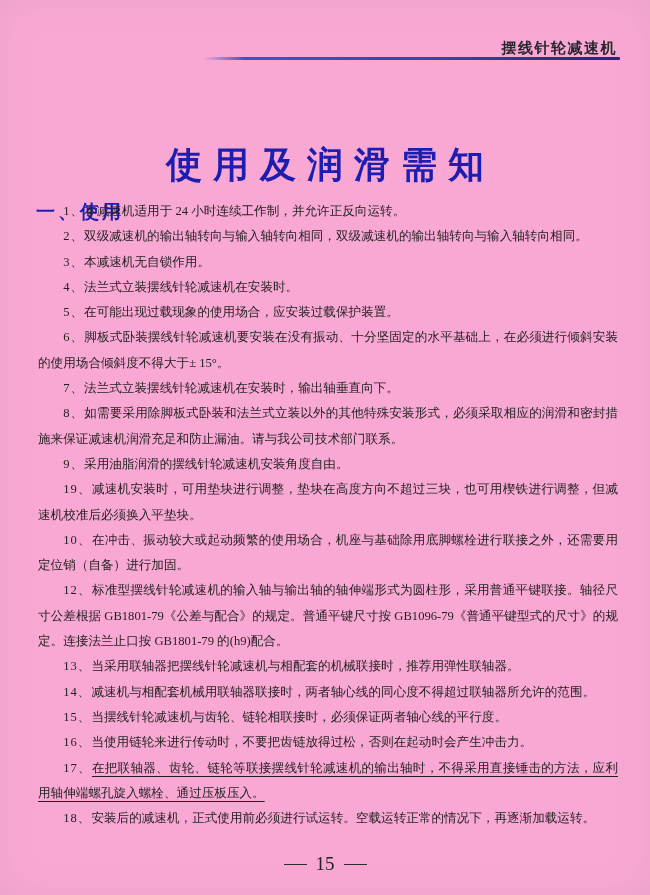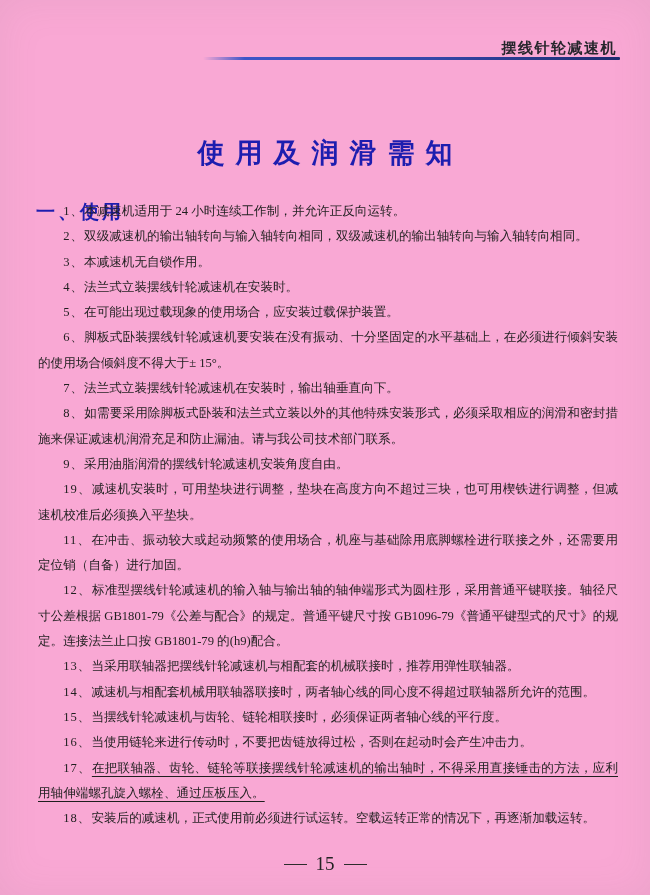--- a/index.html
+++ b/index.html
@@ -27,21 +27,21 @@
   .header-rule{
     position:absolute;top:57px;left:203px;right:30px;height:2.5px;
     background:linear-gradient(to right,
       rgba(100,120,215,0) 0%, var(--rule-blue) 10%,
       #3448a8 55%, var(--rule-navy) 100%);
     border-radius:1px;
   }
   .doc-title{
     position:absolute;top:117px;left:0;width:100%;
     text-align:center;
-    font-size:27px;font-weight:bold;
+    font-size:36px;font-weight:bold;
     color:var(--accent-blue);
     letter-spacing:11px;text-indent:11px;
     font-family:"Liberation Sans","DejaVu Sans",sans-serif;
   }
   .section-heading{
     position:absolute;top:183px;left:36px;
     font-size:19px;font-weight:bold;
     color:var(--accent-blue);
     letter-spacing:3px;
     font-family:"Liberation Sans","DejaVu Sans",sans-serif;
@@ -84,21 +84,21 @@
     <p><span class="num">1、</span><span>本减速机适用于 24 小时连续工作制，并允许正反向运转。</span></p>
     <p><span class="num">2、</span><span>双级减速机的输出轴转向与输入轴转向相同，双级减速机的输出轴转向与输入轴转向相同。</span></p>
     <p><span class="num">3、</span><span>本减速机无自锁作用。</span></p>
     <p><span class="num">4、</span><span>法兰式立装摆线针轮减速机在安装时。</span></p>
     <p><span class="num">5、</span><span>在可能出现过载现象的使用场合，应安装过载保护装置。</span></p>
     <p><span class="num">6、</span><span>脚板式卧装摆线针轮减速机要安装在没有振动、十分坚固定的水平基础上，在必须进行倾斜安装的使用场合倾斜度不得大于± 15°。</span></p>
     <p><span class="num">7、</span><span>法兰式立装摆线针轮减速机在安装时，输出轴垂直向下。</span></p>
     <p><span class="num">8、</span><span>如需要采用除脚板式卧装和法兰式立装以外的其他特殊安装形式，必须采取相应的润滑和密封措施来保证减速机润滑充足和防止漏油。请与我公司技术部门联系。</span></p>
     <p><span class="num">9、</span><span>采用油脂润滑的摆线针轮减速机安装角度自由。</span></p>
     <p><span class="num">19、</span><span>减速机安装时，可用垫块进行调整，垫块在高度方向不超过三块，也可用楔铁进行调整，但减速机校准后必须换入平垫块。</span></p>
-    <p><span class="num">11、</span><span>在冲击、振动较大或起动频繁的使用场合，机座与基础除用底脚螺栓进行联接之外，还需要用定位销（自备）进行加固。</span></p>
+    <p><span class="num">10、</span><span>在冲击、振动较大或起动频繁的使用场合，机座与基础除用底脚螺栓进行联接之外，还需要用定位销（自备）进行加固。</span></p>
     <p><span class="num">12、</span><span>标准型摆线针轮减速机的输入轴与输出轴的轴伸端形式为圆柱形，采用普通平键联接。轴径尺寸公差根据 GB1801-79《公差与配合》的规定。普通平键尺寸按 GB1096-79《普通平键型式的尺寸》的规定。连接法兰止口按 GB1801-79 的(h9)配合。</span></p>
     <p><span class="num">13、</span><span>当采用联轴器把摆线针轮减速机与相配套的机械联接时，推荐用弹性联轴器。</span></p>
     <p><span class="num">14、</span><span>减速机与相配套机械用联轴器联接时，两者轴心线的同心度不得超过联轴器所允许的范围。</span></p>
     <p><span class="num">15、</span><span>当摆线针轮减速机与齿轮、链轮相联接时，必须保证两者轴心线的平行度。</span></p>
     <p><span class="num">16、</span><span>当使用链轮来进行传动时，不要把齿链放得过松，否则在起动时会产生冲击力。</span></p>
     <p><span class="num">17、</span><span class="u">在把联轴器、齿轮、链轮等联接摆线针轮减速机的输出轴时，不得采用直接锤击的方法，应利用轴伸端螺孔旋入螺栓、通过压板压入。</span></p>
     <p><span class="num">18、</span><span>安装后的减速机，正式使用前必须进行试运转。空载运转正常的情况下，再逐渐加载运转。</span></p>
   </div>
 
   <div class="footer">

